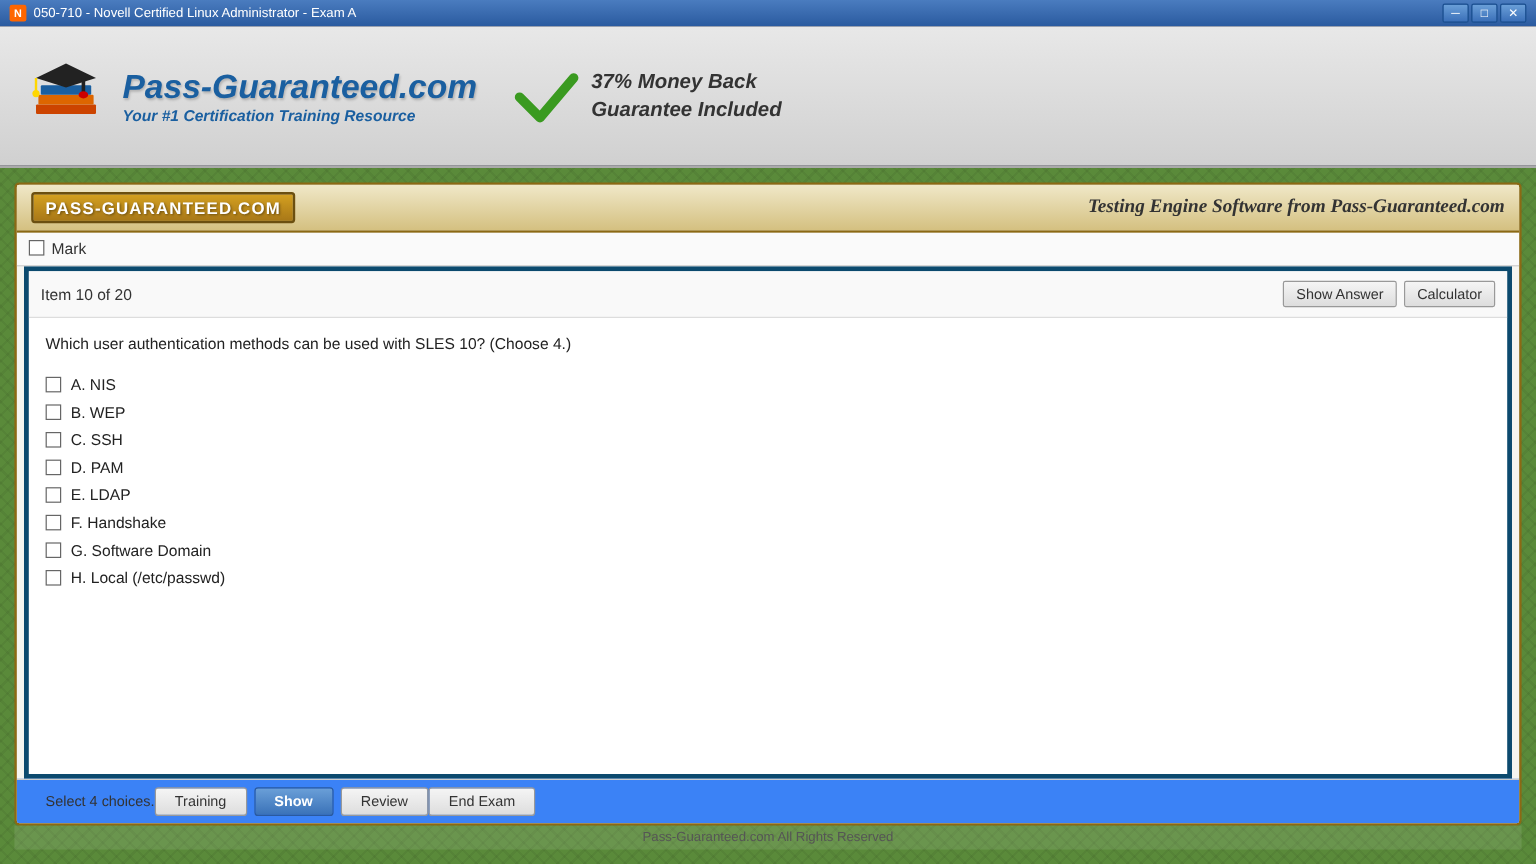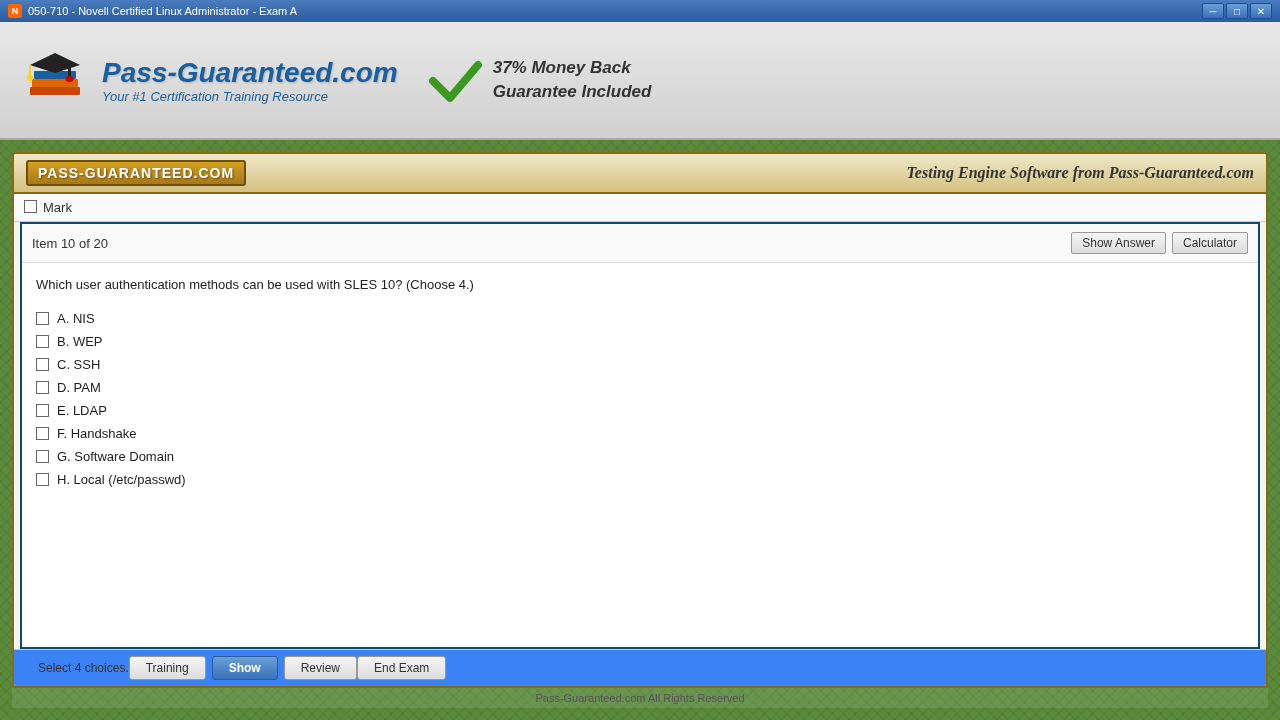--- a/index.html
+++ b/index.html
@@ -75,21 +75,21 @@
       font-size: 28px;
       font-weight: bold;
       color: #1a5fa0;
       font-style: italic;
       text-shadow: 1px 1px 2px rgba(0,0,0,0.2);
     }
     .logo-sub {
       font-size: 13px;
       color: #1a5fa0;
       font-style: italic;
-      font-weight: normal;
+      font-weight: bold;
     }
     .checkmark-area {
       margin-left: 30px;
       display: flex;
       align-items: center;
     }
     .checkmark-svg { width: 55px; height: 55px; }
     .guarantee-text {
       margin-left: 10px;
       font-size: 17px;
@@ -162,21 +162,21 @@
       height: 13px;
       border: 1px solid #666;
       background: white;
     }
     .mark-label { font-size: 13px; color: #333; }
 
     
     .question-area {
       flex: 1;
       overflow-y: auto;
-      border: 2px solid #0c4a6e;
+      border: 4px solid #0c4a6e;
       margin: 0 6px;
       background: white;
     }
 
     
     .item-header {
       display: flex;
       align-items: center;
       justify-content: space-between;
       padding: 8px 10px;

